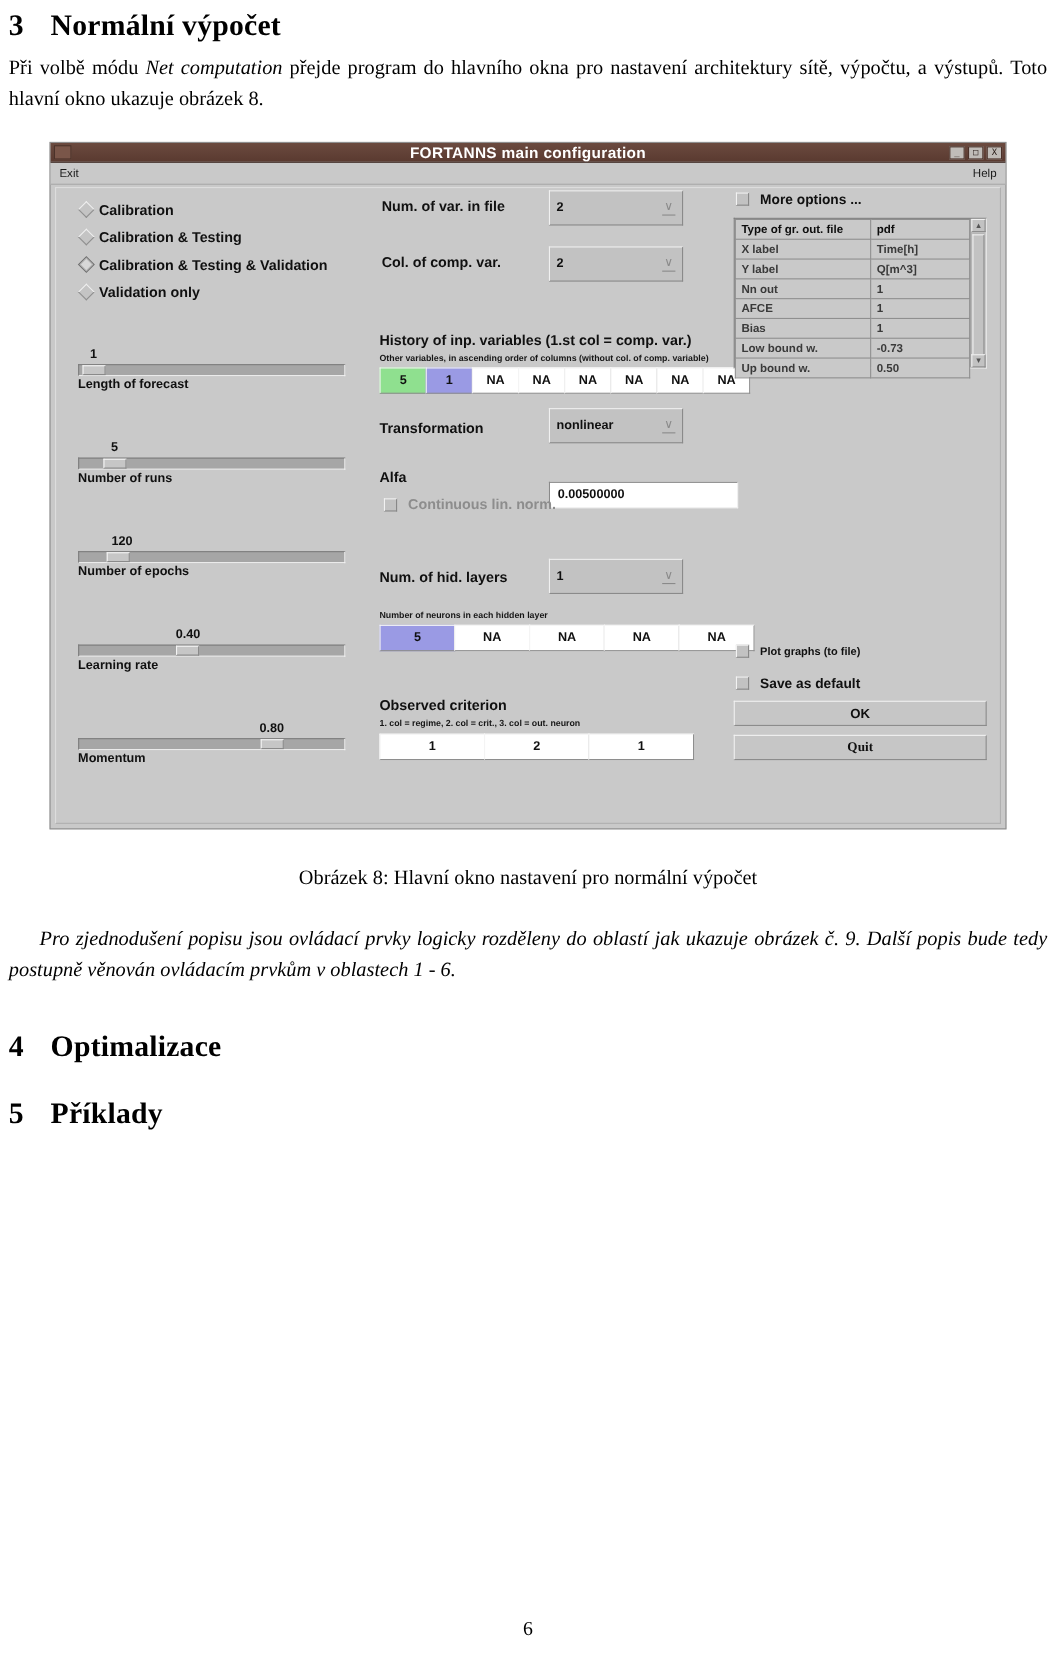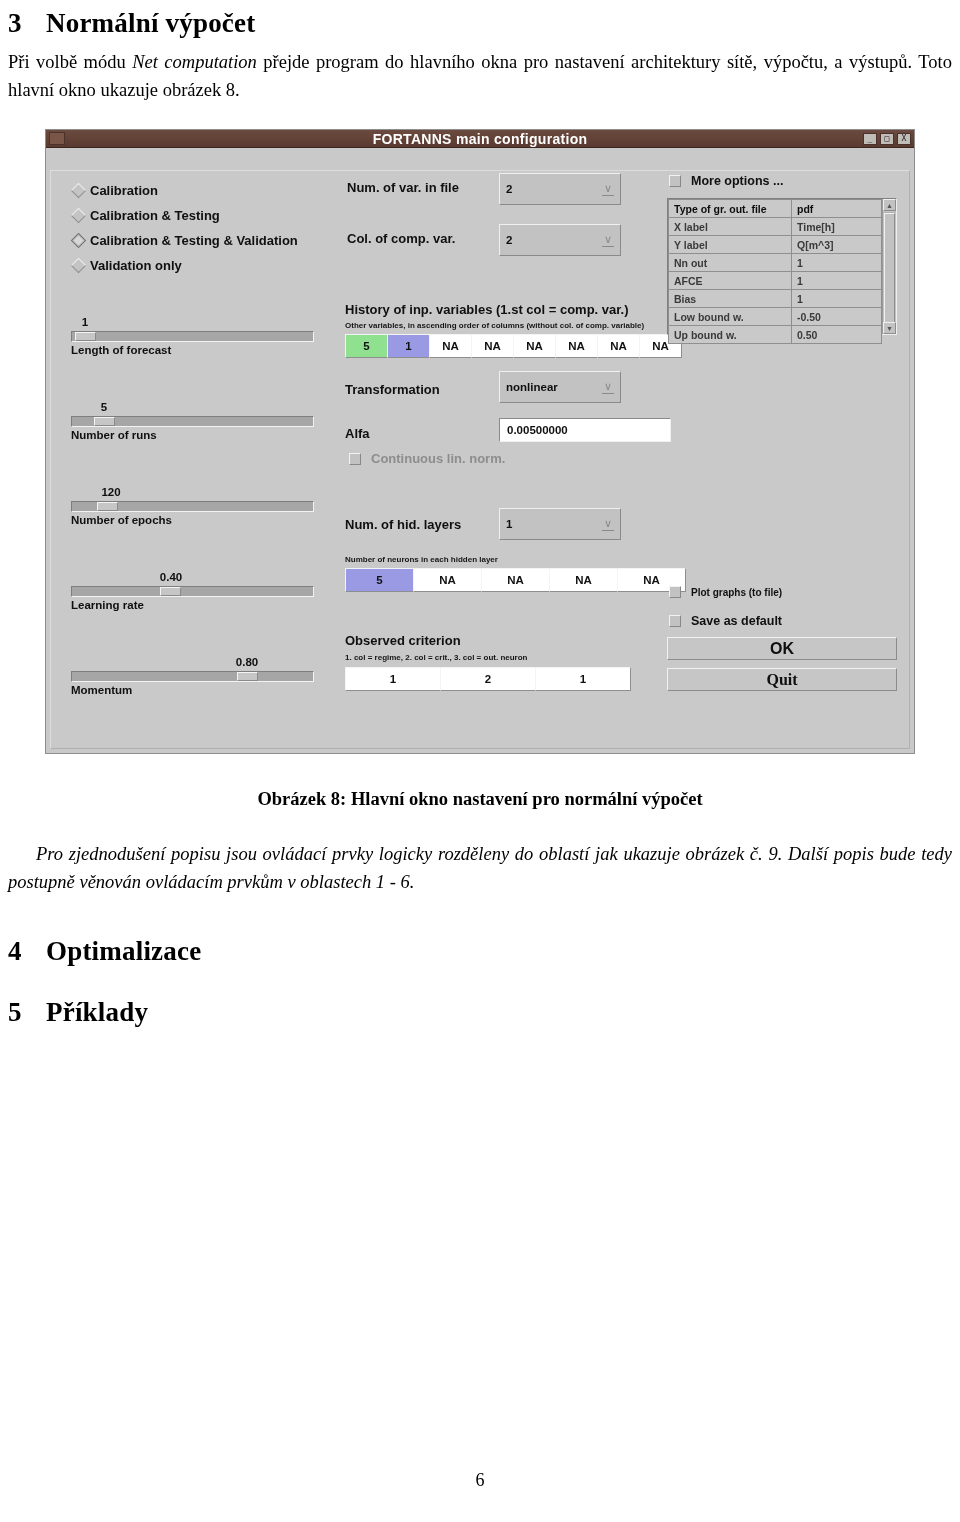--- a/index.html
+++ b/index.html
@@ -242,20 +242,21 @@
     border: 1px solid #8a8a8a;
     border-right-color: #f0f0f0;
     border-bottom-color: #f0f0f0;
     box-sizing: border-box;
     display: flex;
     align-items: center;
     padding: 0 7px;
     font-size: 11.5px;
     font-weight: bold;
     color: #101010;
+    margin-top: 20px;
   }
 
   .cellrow {
     position: absolute;
     display: flex;
   }
   .cell {
     border: 1px solid #8e8e8e;
     border-top-color: #f4f4f4;
     border-left-color: #f4f4f4;
@@ -291,21 +292,21 @@
   .btn {
     position: absolute;
     background: #c6c6c6;
     border: 1px solid #8c8c8c;
     border-top-color: #f2f2f2;
     border-left-color: #f2f2f2;
     box-sizing: border-box;
     display: flex;
     align-items: center;
     justify-content: center;
-    font-size: 16px;
+    font-size: 12px;
     font-weight: bold;
     color: #0f0f0f;
   }
 
   
   .opt-panel {
     position: absolute;
     background: #c9c9c9;
     border: 1px solid #7f7f7f;
     border-right-color: #efefef;
@@ -378,21 +379,21 @@
 
   <div class="sec-heading" style="position:absolute;left:8px;top:8px;width:900px;">
     <span class="num">3</span>
     <span class="ttl">Normální výpočet</span>
   </div>
 
   <div class="para" style="position:absolute;left:8px;top:48px;width:944px;">
     <span>Při volbě módu </span><i>Net computation</i><span> přejde program do hlavního okna pro nastavení architektury sítě, výpočtu, a výstupů. Toto hlavní okno ukazuje obrázek 8.</span>
   </div>
 
-  <div class="caption" style="position:absolute;left:8px;top:789px;width:944px;font-weight:bold;">Obrázek 8: Hlavní okno nastavení pro normální výpočet</div>
+  <div class="caption" style="position:absolute;left:8px;top:789px;width:944px;">Obrázek 8: Hlavní okno nastavení pro normální výpočet</div>
 
   <div class="para" style="position:absolute;left:8px;top:840px;width:944px;text-indent:28px;font-style:italic;">Pro zjednodušení popisu jsou ovládací prvky logicky rozděleny do oblastí jak ukazuje obrázek č. 9. Další popis bude tedy postupně věnován ovládacím prvkům v oblastech 1 - 6.</div>
 
   <div class="sec-heading" style="position:absolute;left:8px;top:936px;width:900px;">
     <span class="num">4</span>
     <span class="ttl">Optimalizace</span>
   </div>
 
   <div class="sec-heading" style="position:absolute;left:8px;top:997px;width:900px;">
     <span class="num">5</span>
@@ -407,20 +408,24 @@
   <div class="titlebar">
     <div class="tb-ico"></div>
     <div class="tb-title">FORTANNS main configuration</div>
     <div class="tb-btns">
       <div class="tb-btn">_</div>
       <div class="tb-btn">□</div>
       <div class="tb-btn">X</div>
     </div>
   </div>
 
+  <div class="menubar">
+    <span>Exit</span>
+    <span class="right">Help</span>
+  </div>
 
   <div class="client">
 
     <div class="radio-row" style="left:22px;top:12px;">
       <span class="diamond"></span>
       <span class="lbl">Calibration</span>
     </div>
     <div class="radio-row" style="left:22px;top:37px;">
       <span class="diamond"></span>
       <span class="lbl">Calibration &amp; Testing</span>
@@ -578,21 +583,21 @@
           <tr>
             <td class="k">AFCE</td>
             <td>1</td>
           </tr>
           <tr>
             <td class="k">Bias</td>
             <td>1</td>
           </tr>
           <tr>
             <td class="k">Low bound w.</td>
-            <td>-0.50</td>
+            <td>-0.73</td>
           </tr>
           <tr>
             <td class="k">Up bound w.</td>
             <td>0.50</td>
           </tr>
         </tbody>
       </table>
       <div class="vscroll">
         <div class="vs-track"></div>
         <div class="vs-arrow">▲</div>

